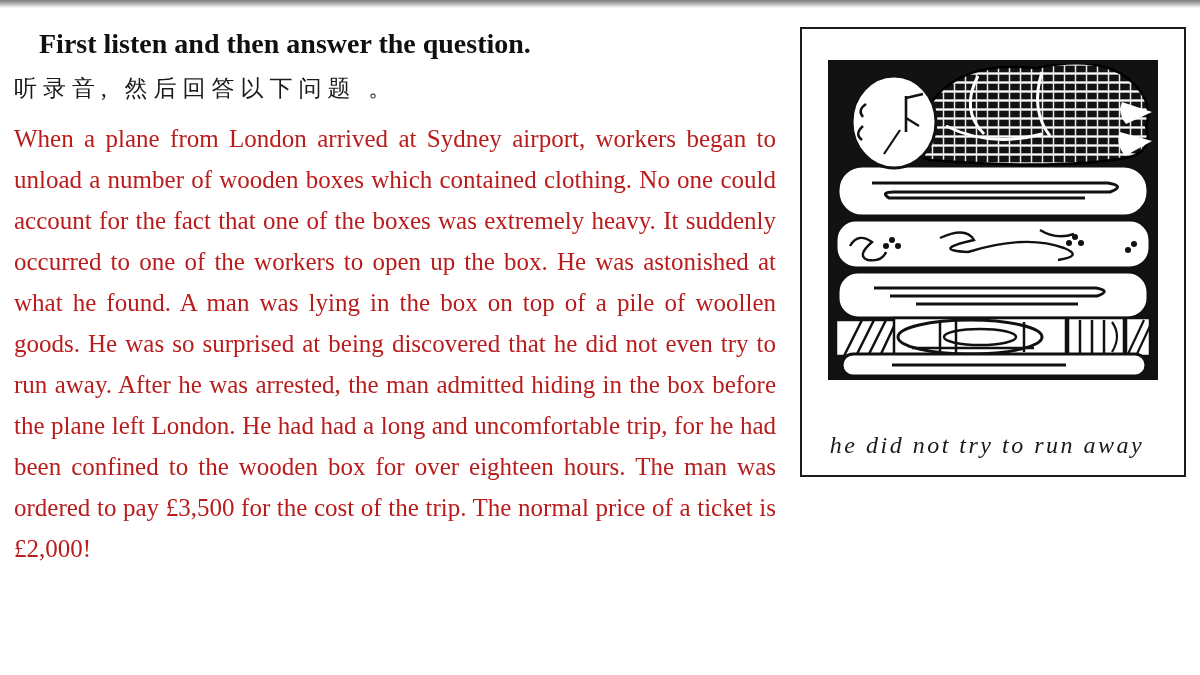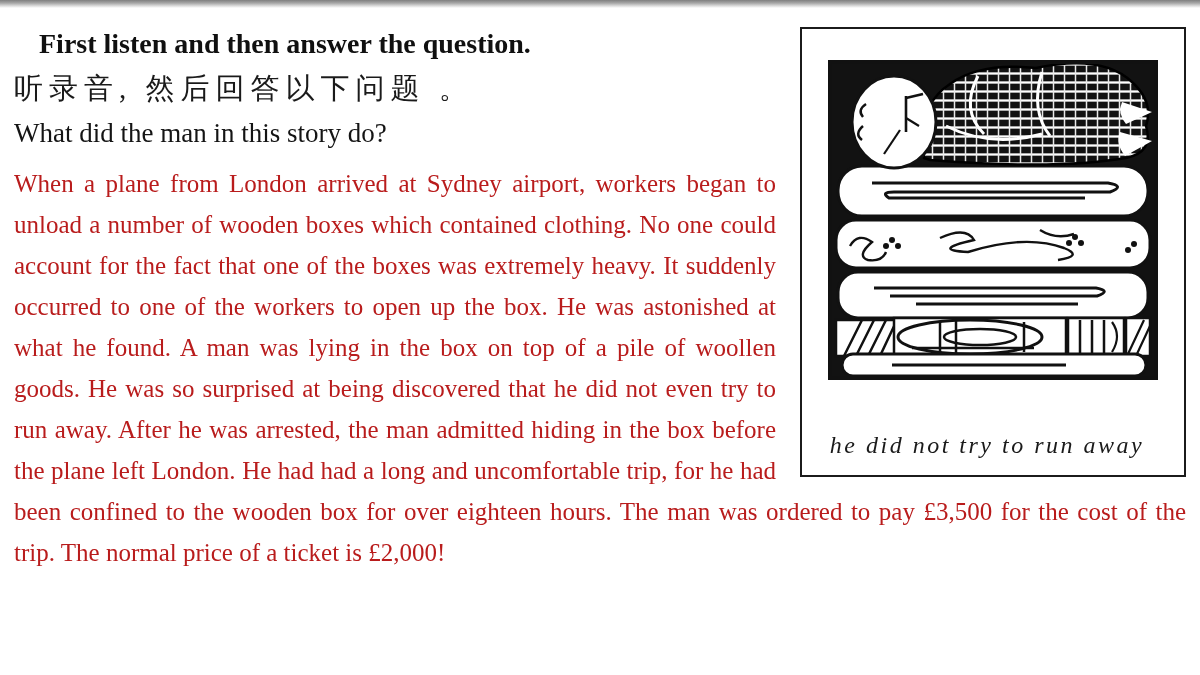--- a/index.html
+++ b/index.html
@@ -21,21 +21,21 @@
     border:2px solid #1b1b1b; margin:6px 0 13px 24px; position:relative;
     background:#ffffff;
   }
   .art { position:absolute; left:26px; top:31px; }
   .figure-caption {
     position:absolute; left:0; right:12px; bottom:16px; text-align:center;
     font-style:italic; font-size:24px; letter-spacing:2.5px; color:#1a1a1a;
     white-space:nowrap;
   }
   .instruction-en { font-size:28px; font-weight:bold; line-height:45px; color:#101010;margin-left:25px; }
-  .instruction-zh { font-size:29px; line-height:45px; letter-spacing:6px; color:#1a1a1a; }
+  .instruction-zh { font-size:23px; line-height:45px; letter-spacing:6px; color:#1a1a1a; }
   .question       { font-size:27px; line-height:45px; color:#141414; }
   .passage {
     margin:7px 0 0 0; font-size:25px; line-height:41px; text-align:justify;
     color:#b91c1c;
   }
   .section-heading { position:absolute; left:20px; top:613px; white-space:nowrap; }
   .section-heading .en {
     font-family:"DejaVu Sans", sans-serif; font-weight:bold; font-size:36px;
     letter-spacing:-0.5px; color:#101010;
   }
@@ -118,19 +118,18 @@
         <path class="ink" d="M78 58 l13 8" stroke-width="2.2"></path>
         <path class="ink" d="M72 70 l-16 24" stroke-width="2.2"></path>
 
         <rect x="2" y="2" width="326" height="316" fill="none" stroke="#111" stroke-width="4"></rect>
       </svg>
       <div class="figure-caption">he did not try to run away</div>
     </div>
 
     <div class="instruction-en">First listen and then answer the question.</div>
     <div class="instruction-zh">听录音, 然后回答以下问题 。</div>
-    <div class="question">What did the man in this story do?</div>
 
     <p class="passage">When a plane from London arrived at Sydney airport, workers began to unload a number of wooden boxes which contained clothing. No one could account for the fact that one of the boxes was extremely heavy. It suddenly occurred to one of the workers to open up the box. He was astonished at what he found. A man was lying in the box on top of a pile of woollen goods. He was so surprised at being discovered that he did not even try to run away. After he was arrested, the man admitted hiding in the box before the plane left London. He had had a long and uncomfortable trip, for he had been confined to the wooden box for over eighteen hours. The man was ordered to pay £3,500 for the cost of the trip. The normal price of a ticket is £2,000!</p>
 
 
   </div>
 </div>
 
 </body></html>

